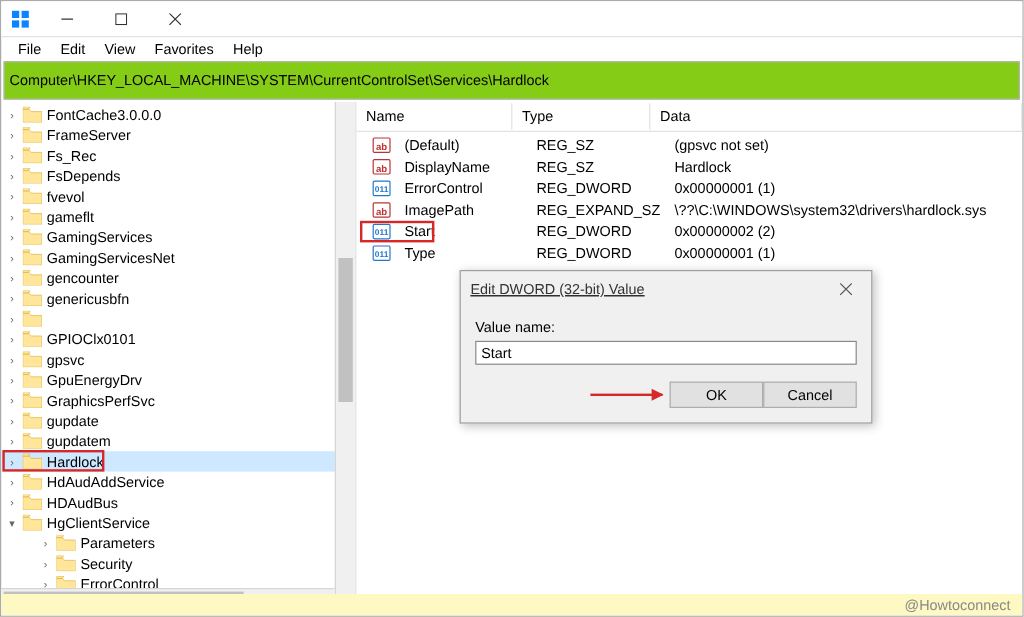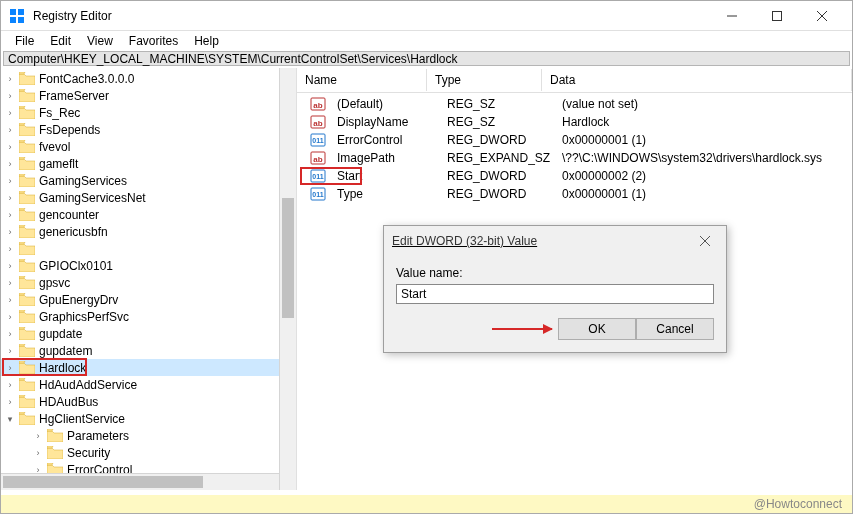--- a/index.html
+++ b/index.html
@@ -10,21 +10,21 @@
   .titlebar-icon { width: 16px; height: 16px; margin-right: 8px; display: inline-flex; align-items: center; justify-content: center; }
   .titlebar-title { flex: 1; font-size: 12px; }
   .window-controls { display: flex; }
   .window-btn { width: 45px; height: 30px; display: flex; align-items: center; justify-content: center; color: #666; }
   
   
   .menubar { height: 20px; display: flex; align-items: center; padding: 0 6px; gap: 0; }
   .menu-item { padding: 2px 8px; }
   
   
-  .addressbar { height: 15px; border: 1px solid #b5b5b5; margin: 0 2px 2px 2px; padding: 2px 4px; font-size: 12px; display: flex; align-items: center; background: #e5e5e5; }
+  .addressbar { height: 32px; border: 1px solid #b5b5b5; margin: 0 2px 2px 2px; padding: 2px 4px; font-size: 12px; display: flex; align-items: center; background: #84cc16; }
   
   
   .main { display: flex; height: calc(100% - 30px - 20px - 22px - 18px); }
   
   
   .tree-panel { width: 296px; overflow-y: auto; overflow-x: auto; border-right: 1px solid #e0e0e0; padding-top: 2px; position: relative; }
   .tree-item { display: flex; align-items: center; height: 17px; padding-left: 2px; white-space: nowrap; position: relative; }
   .tree-expand { width: 14px; height: 14px; display: inline-flex; align-items: center; justify-content: center; color: #666; font-size: 9px; }
   .folder-icon { width: 16px; height: 13px; margin: 0 4px 0 2px; display: inline-block; }
   .tree-label { font-size: 12px; }
@@ -83,21 +83,20 @@
 
 <div class="titlebar">
   <span class="titlebar-icon">
     <svg width="16" height="16">
         <rect x="1" y="1" width="6" height="6" fill="#0a84ff"></rect>
         <rect x="9" y="1" width="6" height="6" fill="#0a84ff"></rect>
         <rect x="1" y="9" width="6" height="6" fill="#0a84ff"></rect>
         <rect x="9" y="9" width="6" height="6" fill="#0a84ff"></rect>
       </svg>
   </span>
-  <span class="titlebar-title">Registry Editor</span>
   <div class="window-controls">
     <div class="window-btn">
         <svg width="10" height="10">
           <line x1="0" y1="5" x2="10" y2="5" stroke="#333"></line>
         </svg>
       </div>
     <div class="window-btn">
         <svg width="10" height="10">
           <rect x="0.5" y="0.5" width="9" height="9" fill="none" stroke="#333"></rect>
         </svg>
@@ -335,21 +334,21 @@
     <div class="list-body" id="list-body" style="position:relative;">
         <div class="list-row">
           <span class="value-icon">
             <svg width="16" height="16">
               <rect x="1" y="2" width="14" height="12" fill="#fff" stroke="#b33" rx="1"></rect>
               <text x="8" y="12" font-size="8" fill="#b33" text-anchor="middle" font-weight="bold">ab</text>
             </svg>
           </span>
           <span class="value-name">(Default)</span>
           <span class="value-type">REG_SZ</span>
-          <span class="value-data">(value not set)</span>
+          <span class="value-data">(gpsvc not set)</span>
         </div>
         <div class="list-row">
           <span class="value-icon">
             <svg width="16" height="16">
               <rect x="1" y="2" width="14" height="12" fill="#fff" stroke="#b33" rx="1"></rect>
               <text x="8" y="12" font-size="8" fill="#b33" text-anchor="middle" font-weight="bold">ab</text>
             </svg>
           </span>
           <span class="value-name">DisplayName</span>
           <span class="value-type">REG_SZ</span>

